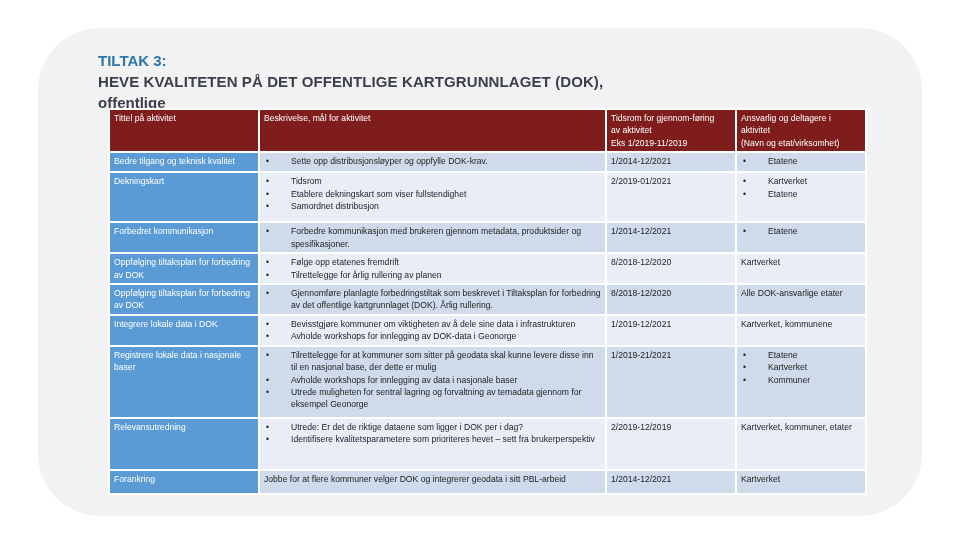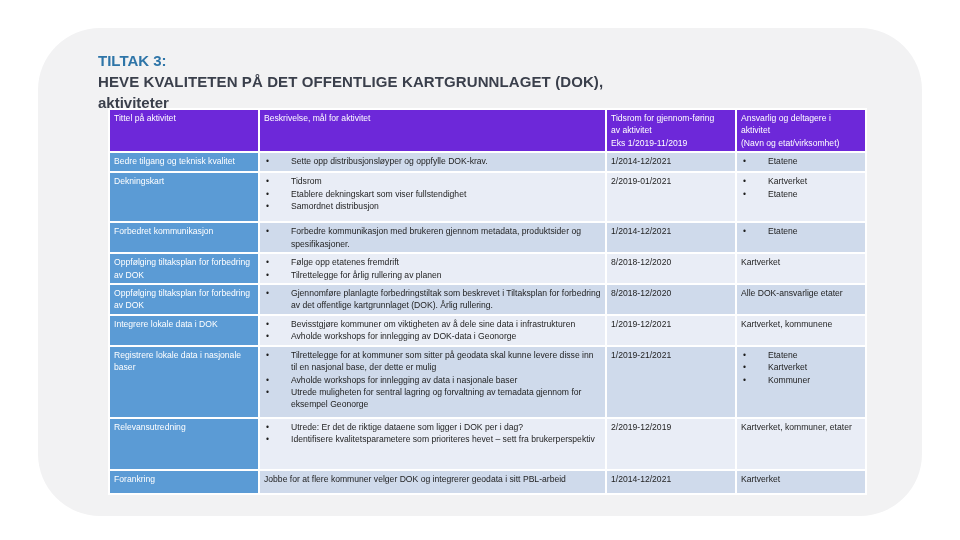--- a/index.html
+++ b/index.html
@@ -5,37 +5,37 @@
   html,body{margin:0;padding:0;}
   body{width:960px;height:540px;background:#ffffff;position:relative;overflow:hidden;
        font-family:"Liberation Sans","DejaVu Sans",sans-serif;}
   .card{position:absolute;left:38px;top:28px;width:884px;height:488px;background:#f2f2f3;border-radius:62px;}
   .title-block{position:absolute;left:98px;top:51px;}
   .t1{font-size:15px;font-weight:bold;color:#2e75a8;line-height:20px;}
   .t2{font-size:15px;font-weight:bold;color:#3a3f4b;line-height:21px;letter-spacing:0.1px;}
   .t3{font-size:15px;font-weight:bold;color:#3a3f4b;line-height:21px;height:16px;overflow:hidden;}
   table{position:absolute;left:108px;top:108px;border-collapse:separate;border-spacing:2px;background:#ffffff;}
   td,th{font-size:8.6px;line-height:12.4px;vertical-align:top;padding:2px 4px;text-align:left;font-weight:normal;color:#1e1e1e;}
-  th{background:#6d28d9;color:#ffffff;}
+  th{background:#7f1d1d;color:#ffffff;}
   td.c1{background:#5b9bd5;color:#ffffff;}
   tr.light td.cx{background:#e9edf6;}
   tr.dark td.cx{background:#cfdaeb;}
   ul{margin:0;padding:0;list-style:none;}
   li{position:relative;padding-left:27px;}
   li::before{content:"\2022";position:absolute;left:2px;top:0;}
 </style>
 </head>
 <body>
 
 <div class="card"></div>
 
 <div class="title-block">
   <div class="t1">TILTAK 3:</div>
   <div class="t2">HEVE KVALITETEN PÅ DET OFFENTLIGE KARTGRUNNLAGET (DOK),</div>
-  <div class="t3">aktiviteter</div>
+  <div class="t3">offentlige</div>
 </div>
 
 <table>
   <colgroup>
     <col style="width:148px">
       <col style="width:345px">
       <col style="width:128px">
       <col style="width:128px">
   </colgroup>
   <tbody>

